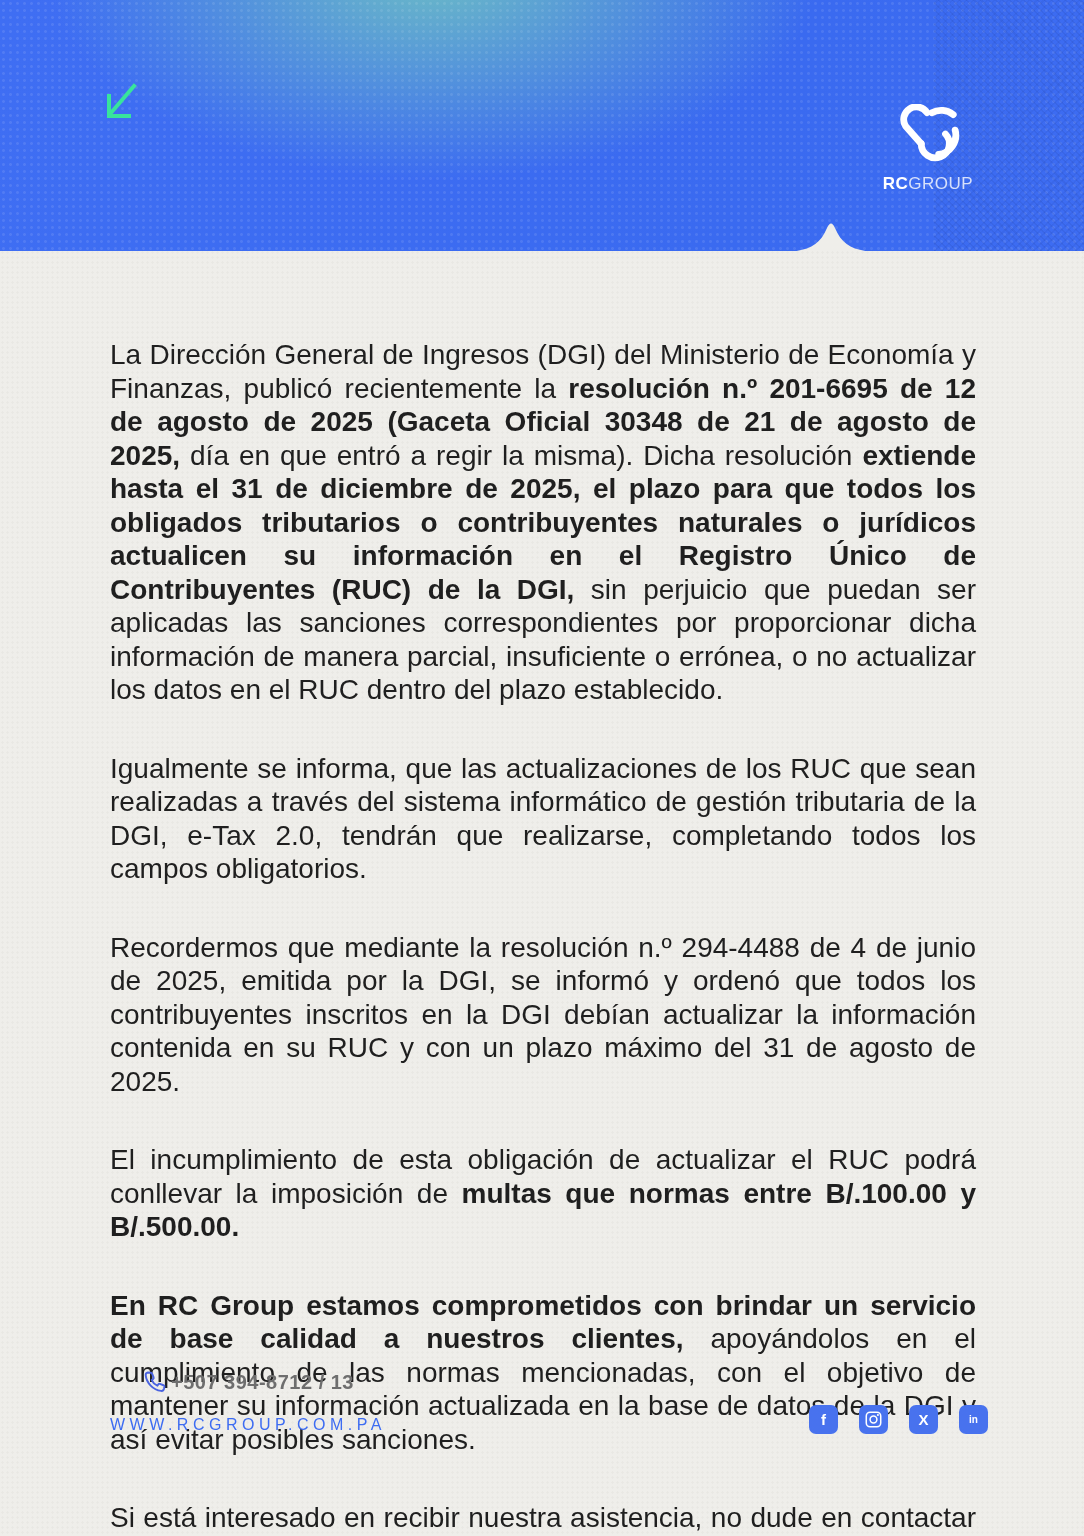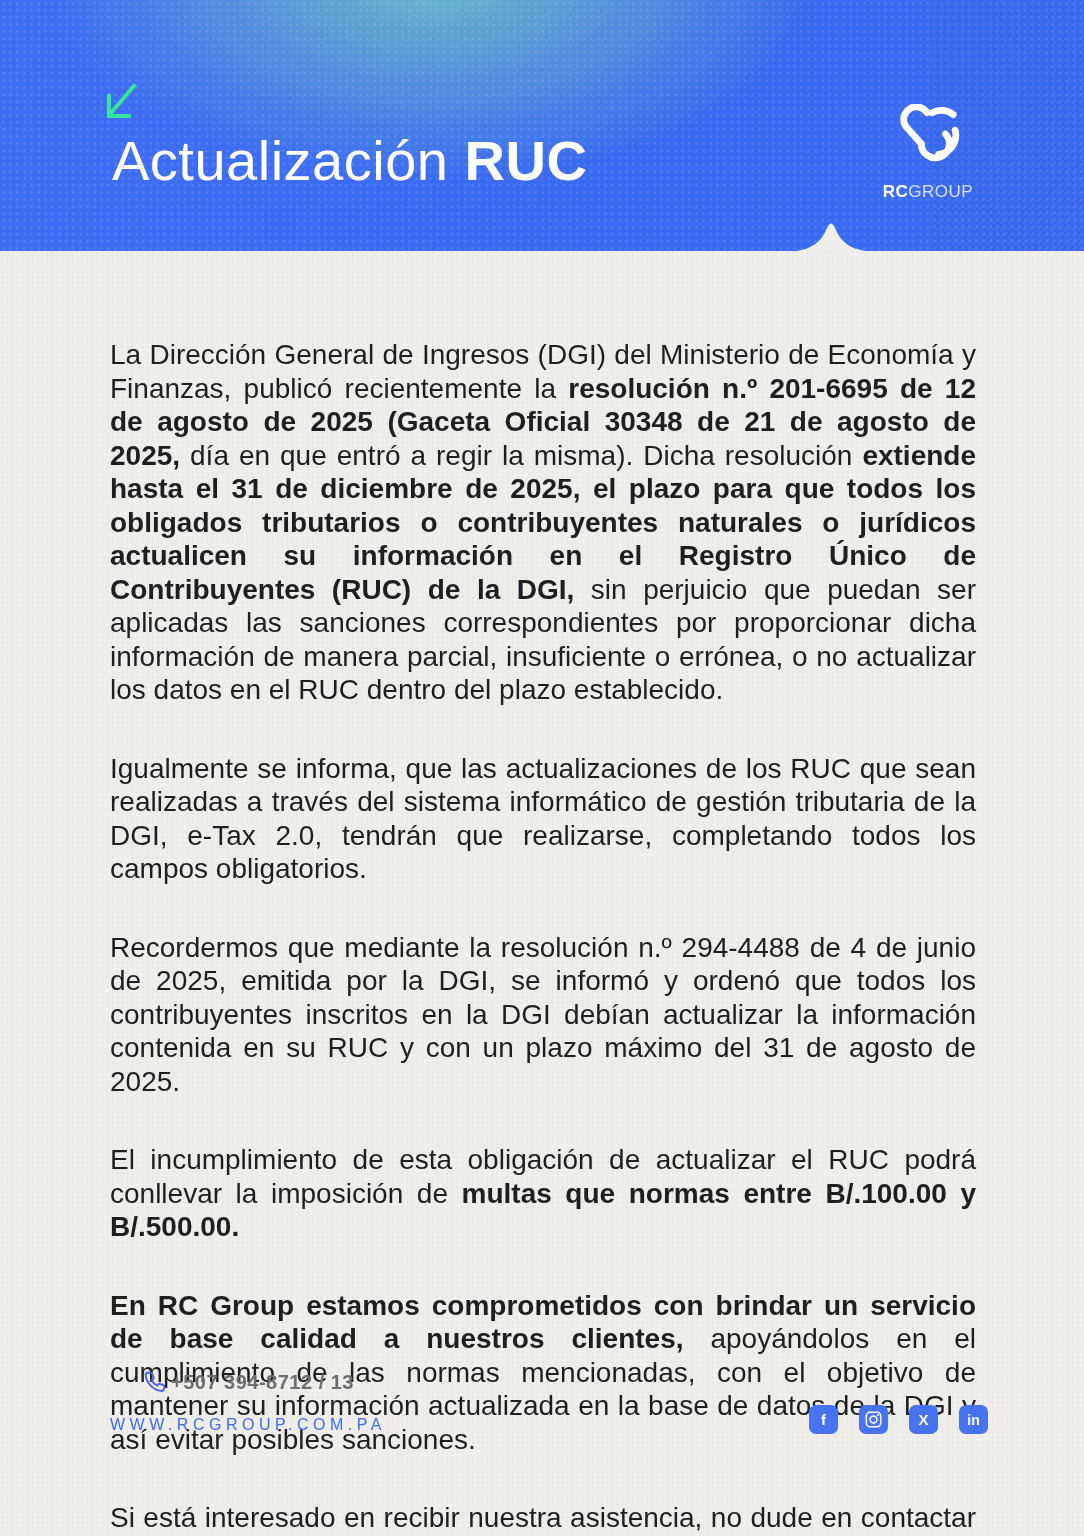--- a/index.html
+++ b/index.html
@@ -37,21 +37,21 @@
   }
   .arrow{position:absolute;left:104px;top:83px;width:34px;height:38px;}
   .title{
     position:absolute;left:112px;top:128px;white-space:nowrap;
     color:#ffffff;font-size:56px;letter-spacing:.5px;
   }
   .title .t-reg{font-weight:400;}
   .title .t-bold{font-weight:800;}
   .logo{position:absolute;right:108px;top:104px;width:96px;text-align:center;}
   .logo svg{display:block;margin:0 auto;}
-  .logo-text{margin-top:16px;font-size:17px;letter-spacing:.5px;white-space:nowrap;}
+  .logo-text{margin-top:8px;font-size:17px;letter-spacing:.5px;white-space:nowrap;}
   .logo-text .lg-rc{color:#ffffff;font-weight:800;}
   .logo-text .lg-group{color:#d7e0fb;font-weight:400;}
   .notch{position:absolute;bottom:-1px;left:789px;width:84px;height:31px;}
 
   
   .content{position:absolute;top:338px;left:110px;width:866px;}
   .content p{
     margin:0 0 45px 0;
     font-size:28px;line-height:33.5px;color:#1f1f1f;
     text-align:justify;
@@ -70,36 +70,35 @@
     font-size:16px;font-weight:400;color:#3d6cf2;
     letter-spacing:4.5px;text-decoration:none;
   }
   .social{display:flex;gap:21px;align-items:center;}
   .social .sbtn{
     width:29px;height:29px;border-radius:7px;background:#4872ee;
     display:flex;align-items:center;justify-content:center;
     color:#fff;cursor:pointer;
   }
   .sbtn .glyph{font-size:15px;font-weight:bold;line-height:1;}
-  .sbtn .glyph.ln{font-size:14px;}
+  .sbtn .glyph.ln{font-size:10px;}
 </style>
 </head>
 <body>
 
 <div class="page">
 
   <div class="header">
     <div class="hatch"></div>
 
     <svg class="arrow" viewBox="0 0 34 38">
       <line x1="30" y1="3" x2="6" y2="31" stroke="#38e49c" stroke-width="4" stroke-linecap="square"></line>
       <polyline points="5,13 5,33 25,33" fill="none" stroke="#38e49c" stroke-width="4" stroke-linecap="square" stroke-linejoin="miter"></polyline>
     </svg>
 
-    <div class="title"><span class="t-reg">Actualización </span><span class="t-bold">RUC</span></div>
 
     <div class="logo">
       <svg width="66" height="62" viewBox="0 0 68 62">
         <g fill="none" stroke="#ffffff" stroke-width="7" stroke-linecap="round">
           <path d="M33 8 A13 13 0 1 0 11 22 L27 40"></path>
           <path d="M27 40 A14.5 14.5 0 1 0 52 30"></path>
           <path d="M60 10 A20 20 0 0 0 38 8"></path>
           <path d="M62 26 A20 20 0 0 1 45 51"></path>
         </g>
       </svg>

